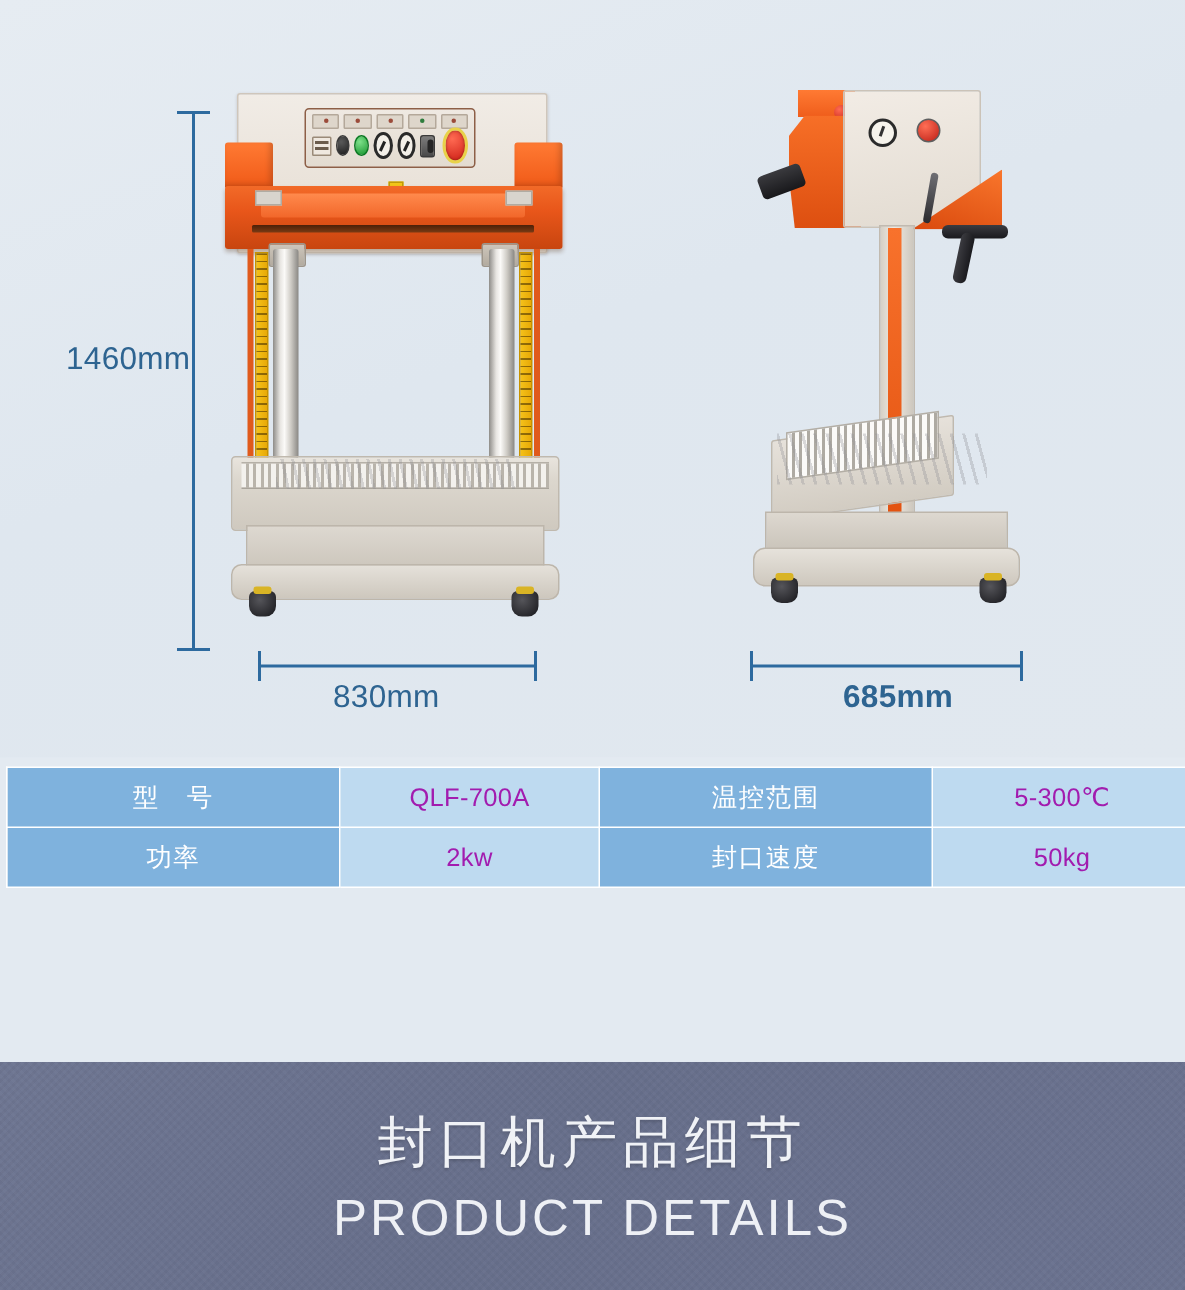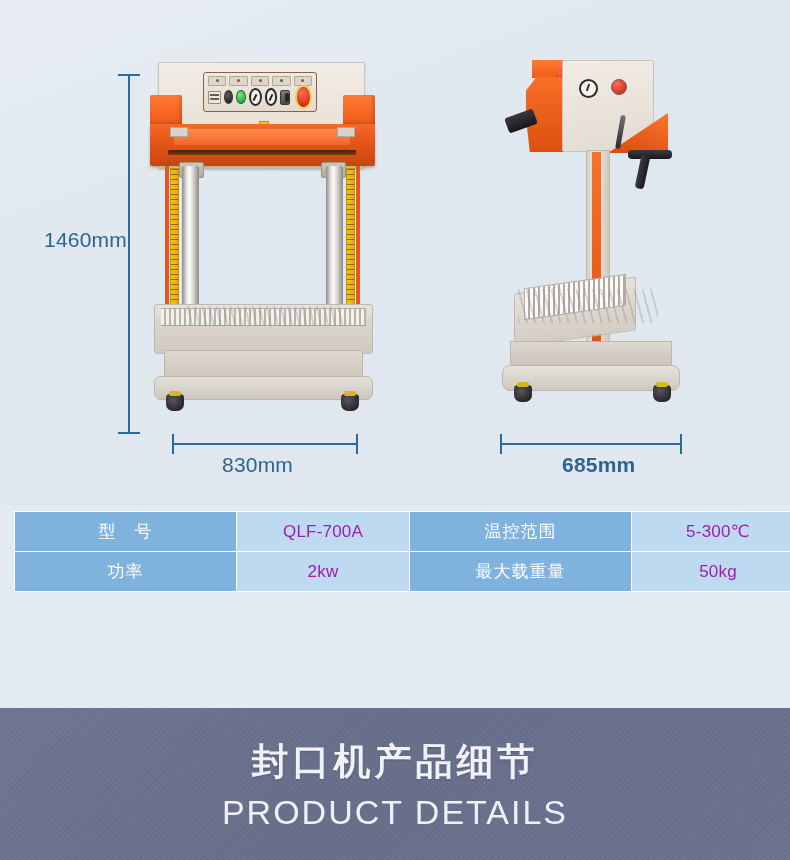--- a/index.html
+++ b/index.html
@@ -163,41 +163,41 @@
     background:repeating-linear-gradient(90deg,#fbfaf8 0 3px,#aeaaa2 3px 5px);
     border:1px solid #b3aea5;transform:skewY(-8deg);}
   .m2-basetop{position:absolute;left:10px;top:286px;width:160px;height:26px;
     background:linear-gradient(180deg,#ddd8d0,#c9c3b9);border:1px solid #bdb6ab;}
   .m2-base{position:absolute;left:2px;top:310px;width:176px;height:24px;
     background:linear-gradient(180deg,#e6e2db,#cec8be);border:1px solid #bdb6ab;border-radius:8px;}
   .m2-wm{position:absolute;left:18px;top:234px;width:140px;height:34px;opacity:.32;
     background:repeating-linear-gradient(75deg,#8f8f95 0 2px,transparent 2px 8px);}
 
   
-  .spec{position:absolute;left:14px;top:505px;width:695px;height:195px;
+  .spec{position:absolute;left:4px;top:505px;width:695px;height:195px;
     background:#e3eaf1;padding-top:6px;box-sizing:border-box;}
   table.spec-table{width:790px;border-collapse:collapse;table-layout:fixed;}
   table.spec-table td{
     height:37px;border:1px solid #ffffff;text-align:center;vertical-align:middle;
     font-size:17px;
   }
   td.k{background:#7fb2dd;color:#ffffff;letter-spacing:1px;}
   td.v{background:#bedaf0;color:#a21caf;letter-spacing:.2px;font-size:17px;}
   col.c1{width:222px;} col.c2{width:173px;} col.c3{width:222px;} col.c4{width:173px;}
 
   
   .banner{
     position:absolute;left:0;top:708px;width:790px;height:152px;
     background:
       repeating-linear-gradient(45deg,rgba(255,255,255,.025) 0 2px,transparent 2px 4px),
       repeating-linear-gradient(-45deg,rgba(0,0,0,.03) 0 2px,transparent 2px 4px),
       linear-gradient(135deg,#6e7692 0%,#676f8b 45%,#6b7390 100%);
     display:flex;flex-direction:column;align-items:center;justify-content:center;gap:6px;
   }
-  .banner-cn{color:#f0f2f6;font-size:37px;font-weight:bold;letter-spacing:4px;
+  .banner-cn{color:#f0f2f6;font-size:37px;font-weight:normal;letter-spacing:4px;
     text-shadow:0 1px 2px rgba(0,0,0,.18);}
   .banner-en{color:#eef0f5;font-size:34px;letter-spacing:2px;}
 </style>
 </head>
 <body>
 
 <div class="page">
 
   <div class="photo-area">
 
@@ -329,21 +329,21 @@
       <tbody>
         <tr>
           <td class="k">型　号</td>
           <td class="v">QLF-700A</td>
           <td class="k">温控范围</td>
           <td class="v">5-300℃</td>
         </tr>
         <tr>
           <td class="k">功率</td>
           <td class="v">2kw</td>
-          <td class="k">最大载重量</td>
+          <td class="k">封口速度</td>
           <td class="v">50kg</td>
         </tr>
       </tbody>
     </table>
   </div>
 
   <div class="banner">
     <div class="banner-cn">封口机产品细节</div>
     <div class="banner-en">PRODUCT DETAILS</div>
   </div>

